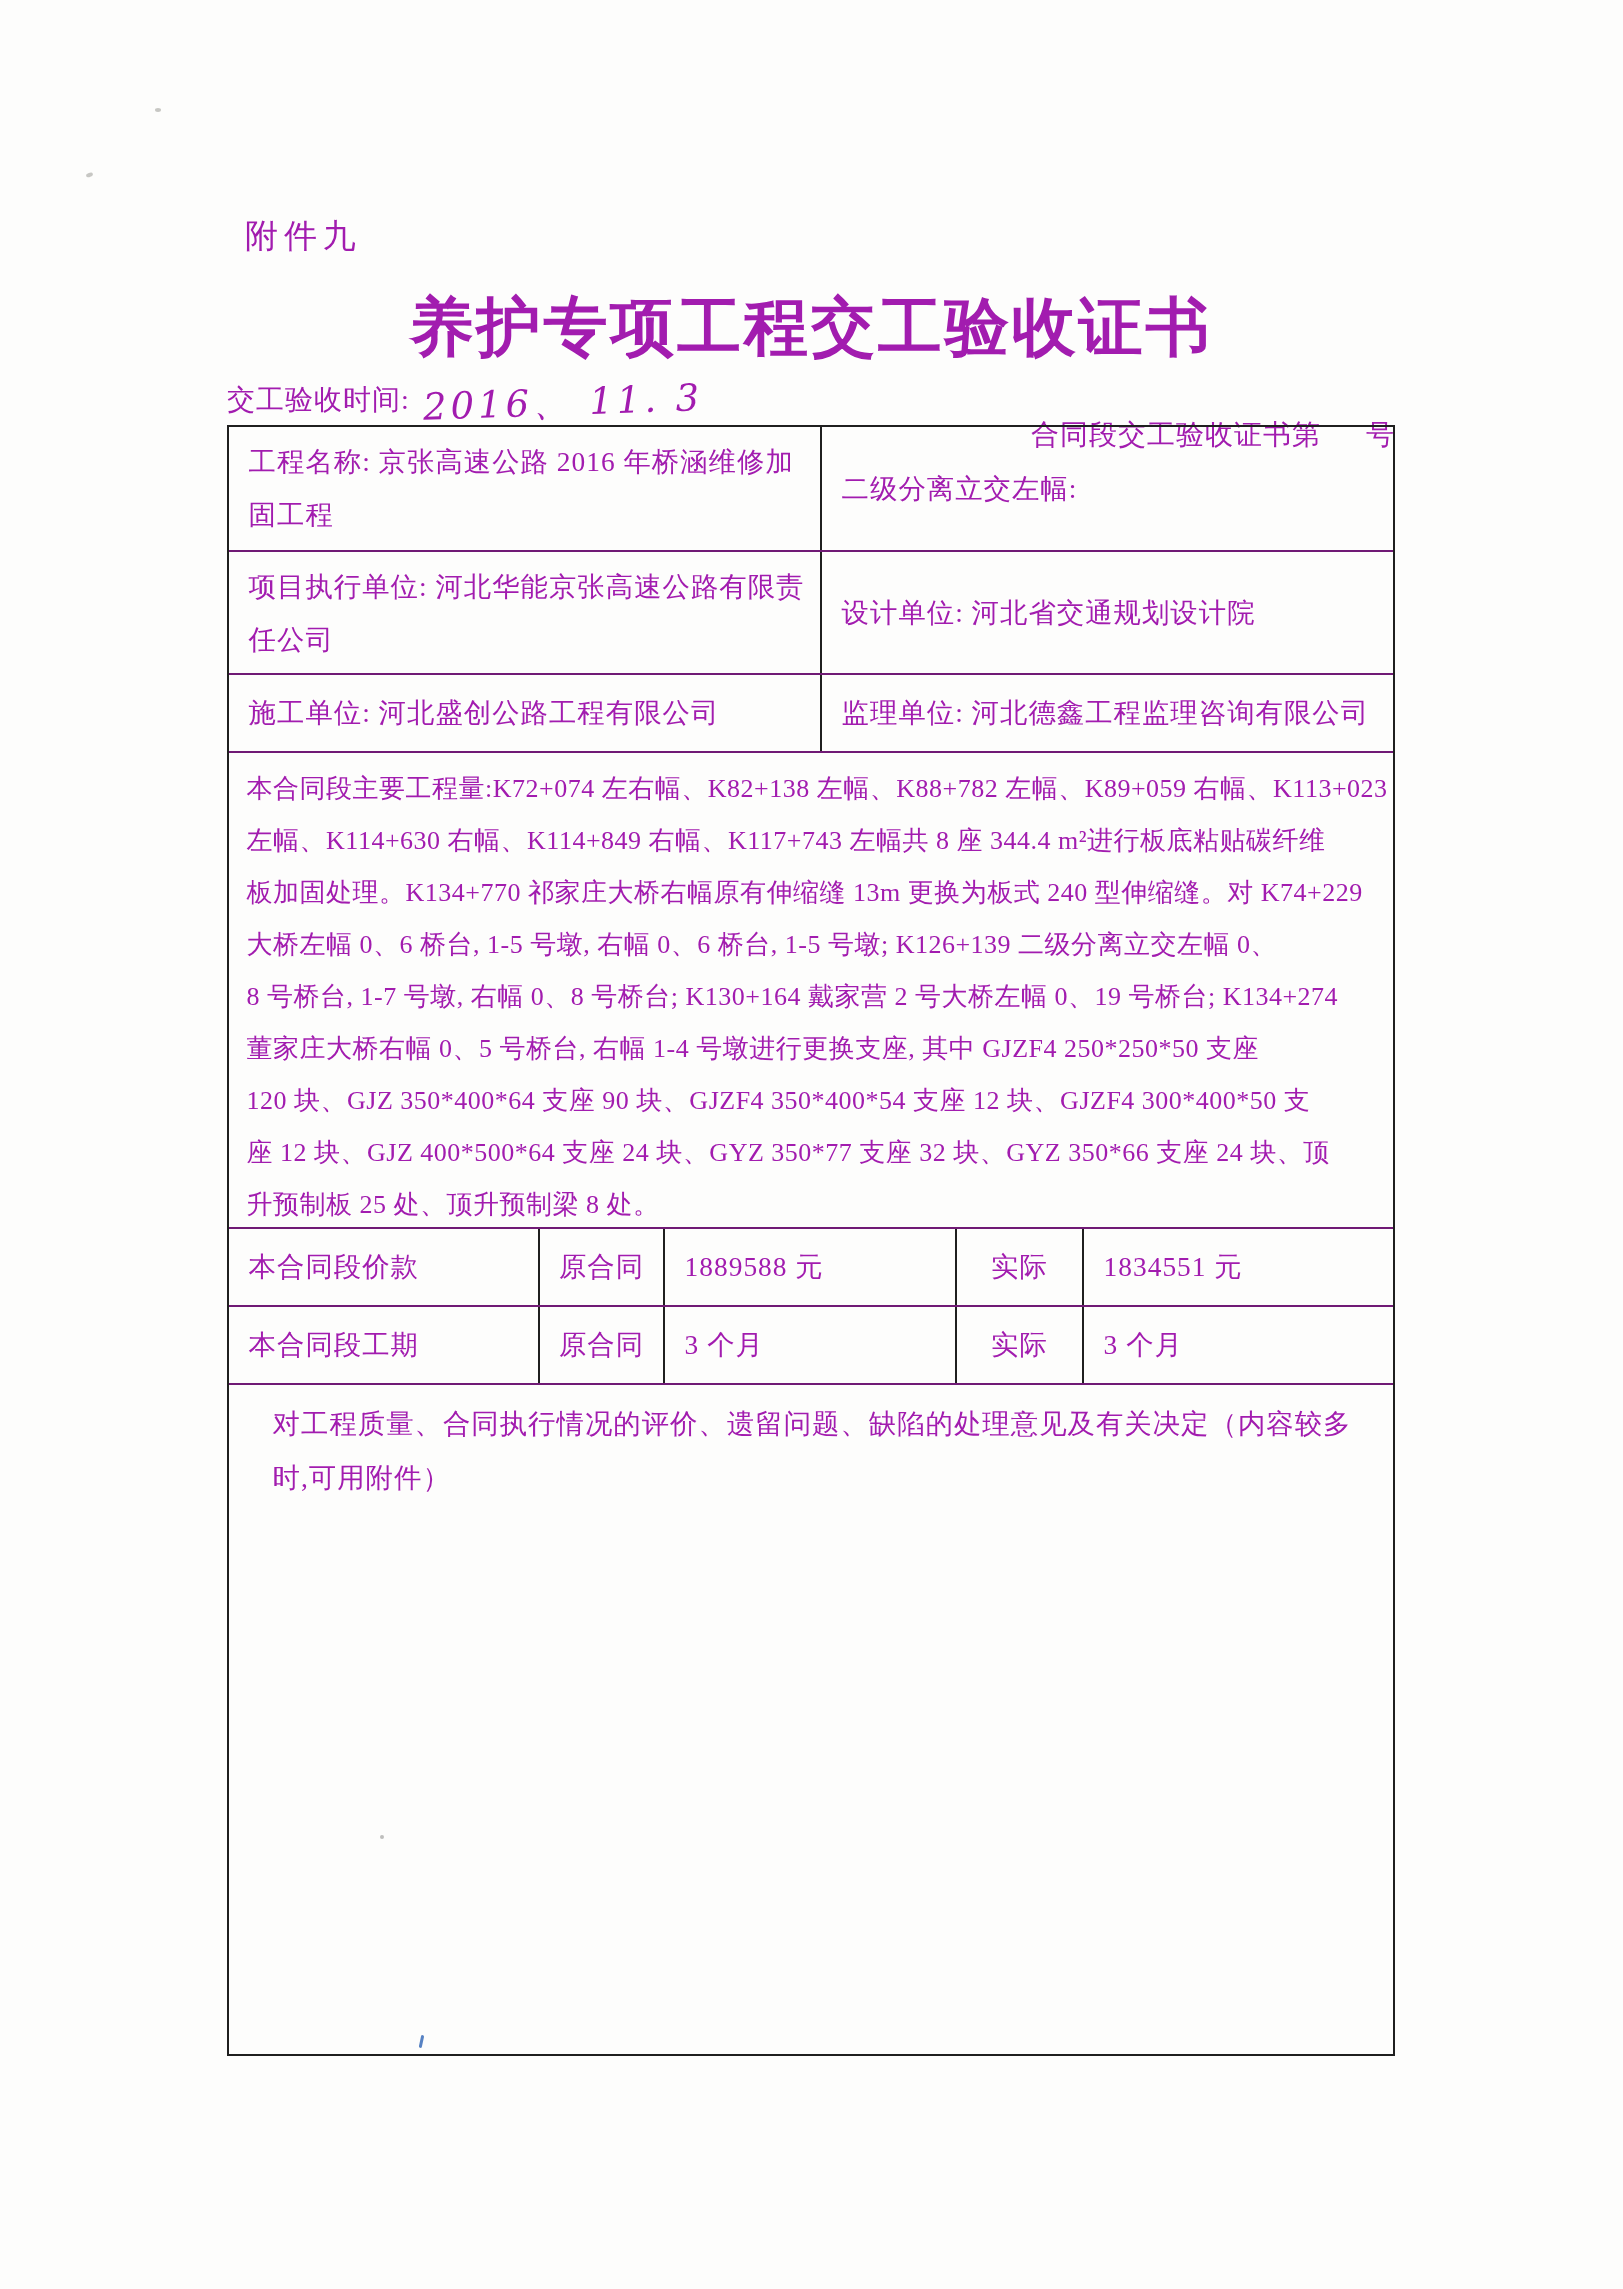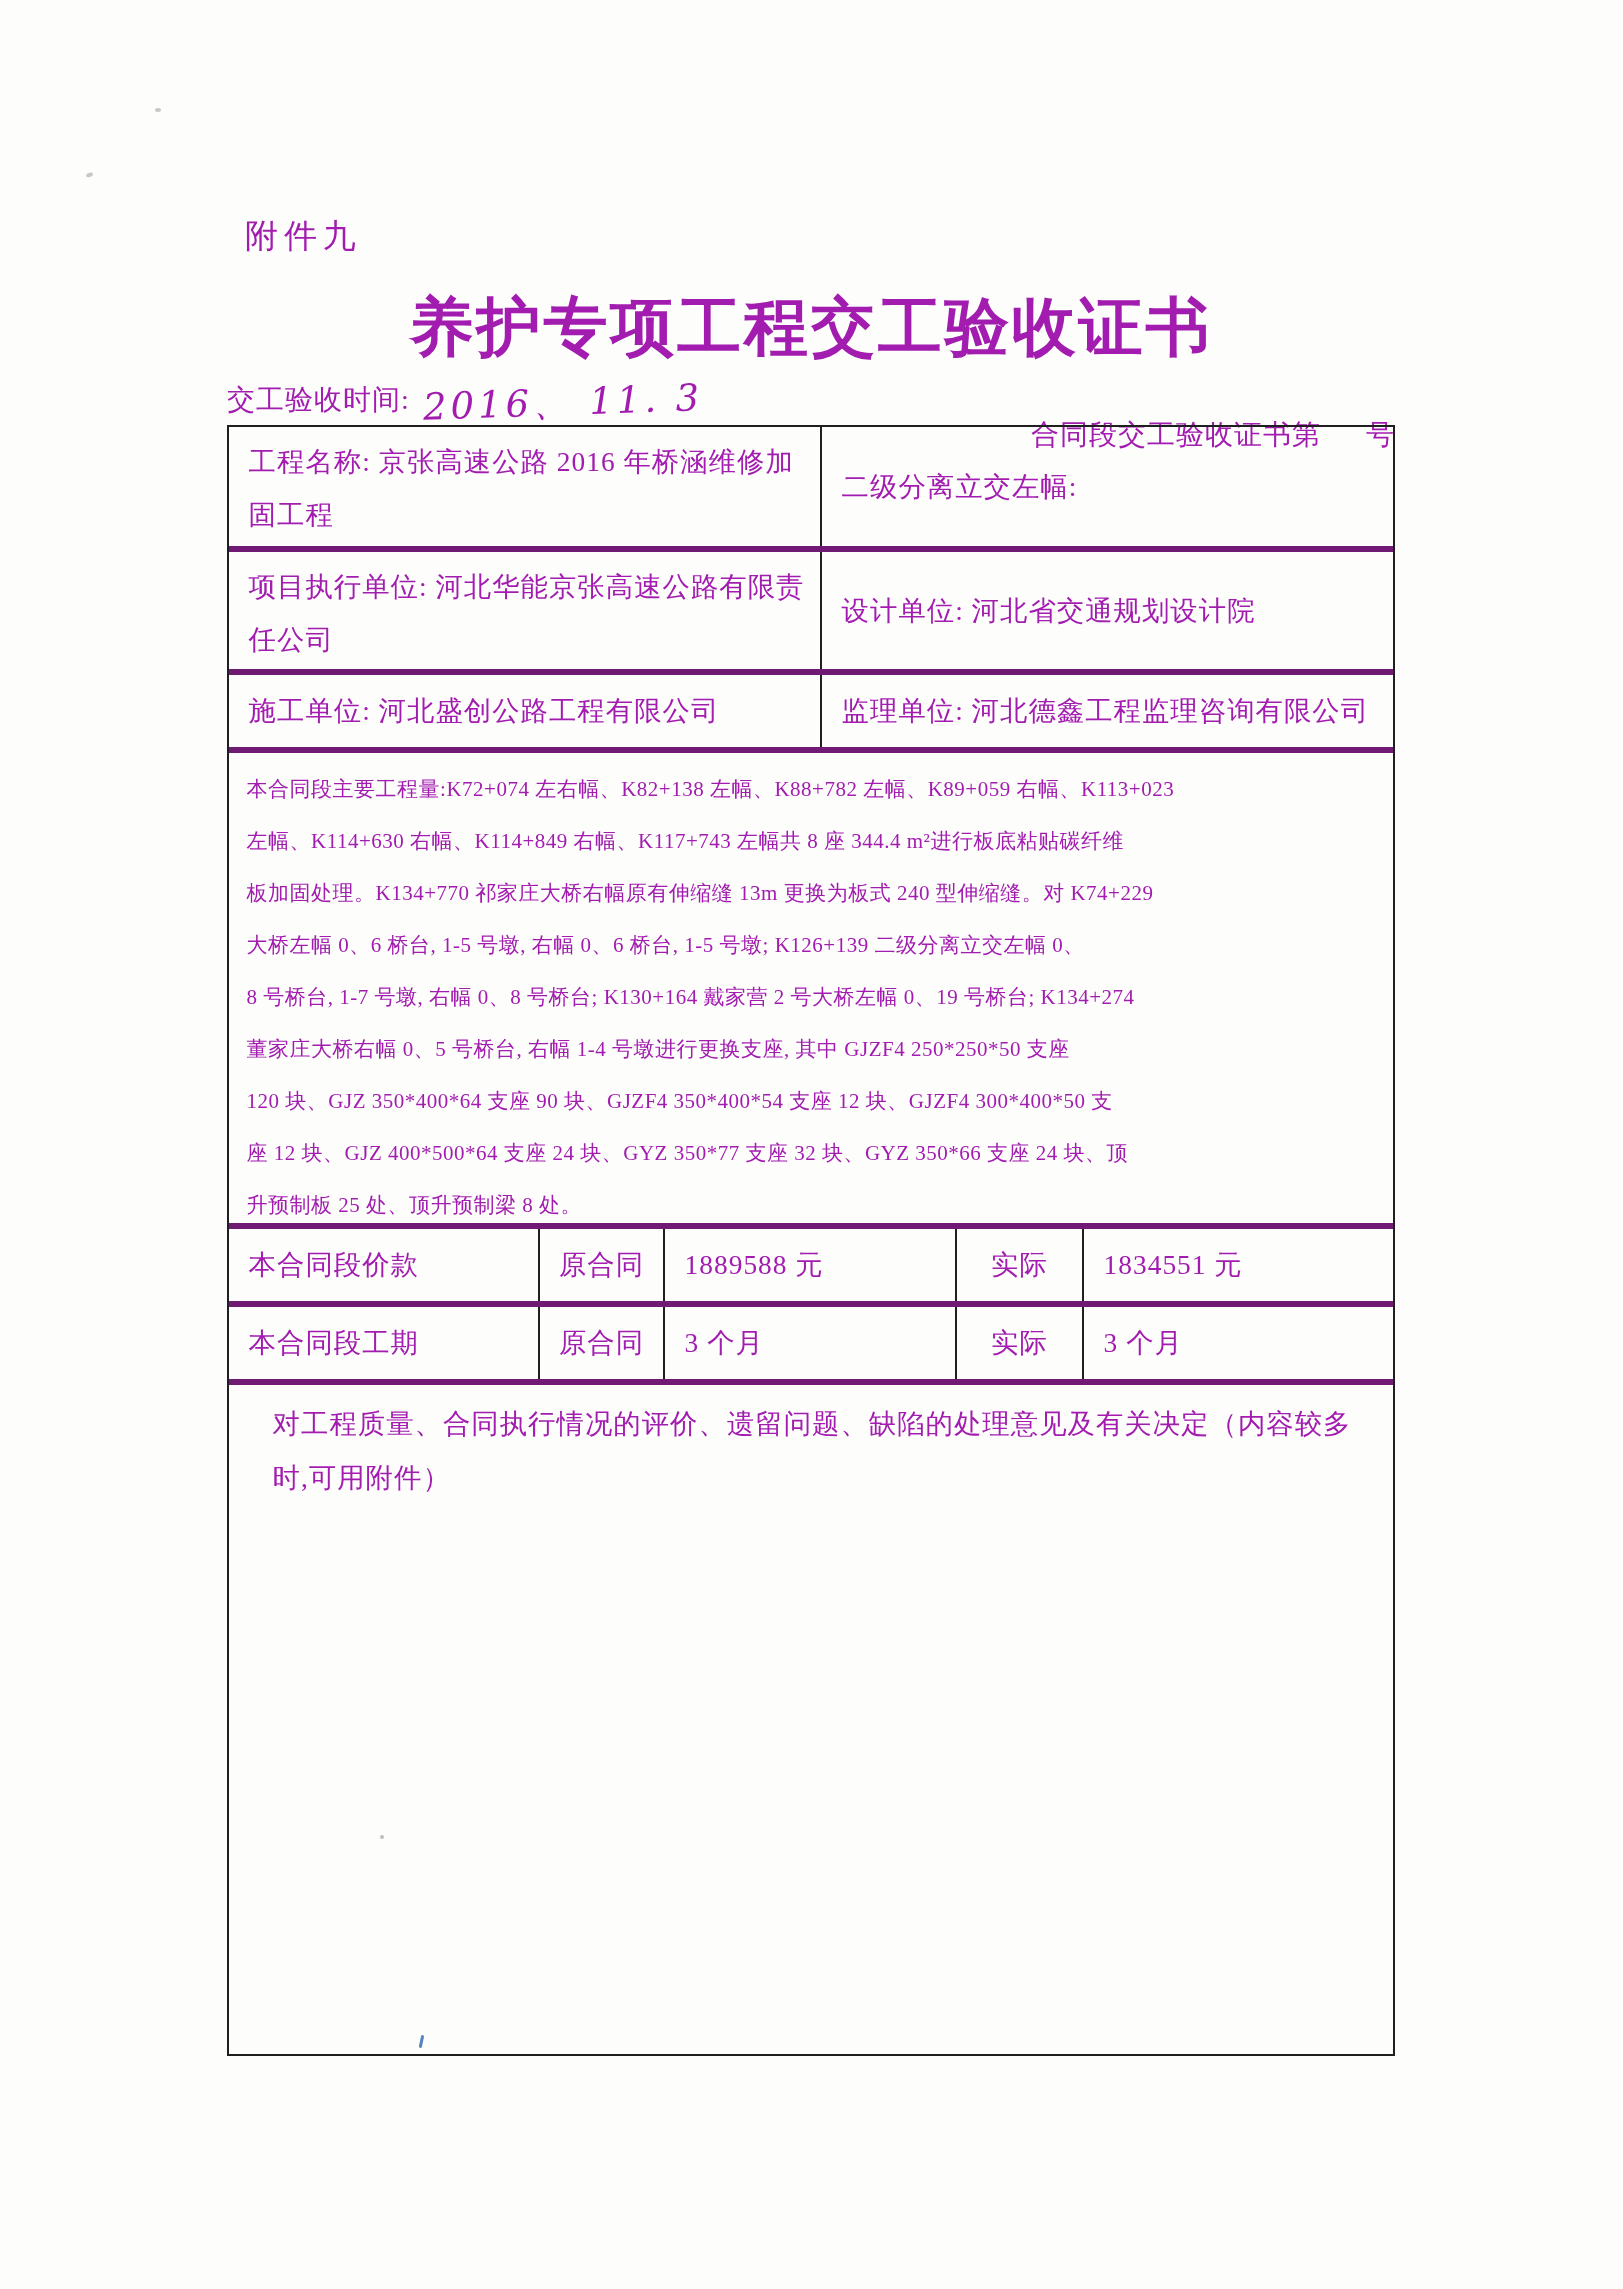--- a/index.html
+++ b/index.html
@@ -66,21 +66,21 @@
     height: 1631px;
     border: 2.9px solid #1f1f1f;
     display: flex;
     flex-direction: column;
     box-sizing: border-box;
     font-size: 27.4px;
     letter-spacing: 1px;
   }
   .trow {
     display: flex;
-    border-bottom: 6px solid #701a75;
+    border-bottom: 2px solid #701a75;
     box-sizing: border-box;
     flex-shrink: 0;
   }
   .trow:last-child { border-bottom: none; flex: 1; margin-left: 26px; }
   .tcell {
     border-right: 2px solid #1f1f1f;
     box-sizing: border-box;
     padding: 0 13.7px 0 19.6px;
     overflow: hidden;
   }
@@ -97,21 +97,21 @@
   .cell-rest { flex: 1; }
   .twolines { line-height: 53px; padding-top: 8.8px; }
   .vcenter { display: flex; align-items: center; }
 
   .para-cell {
     width: 100%;
     padding: 9.8px 15.7px 0 17.6px;
     box-sizing: border-box;
   }
   .para-line {
-    font-size: 21px;
+    font-size: 26px;
     line-height: 52px;
     white-space: nowrap;
     letter-spacing: 0.5px;
   }
 
   .col-label  { width: 311px; }
   .col-orig   { width: 125px; justify-content: center; padding: 0; }
   .col-oval   { width: 292px; }
   .col-actual { width: 127px; justify-content: center; padding: 0; }
   .col-aval   { flex: 1; }

